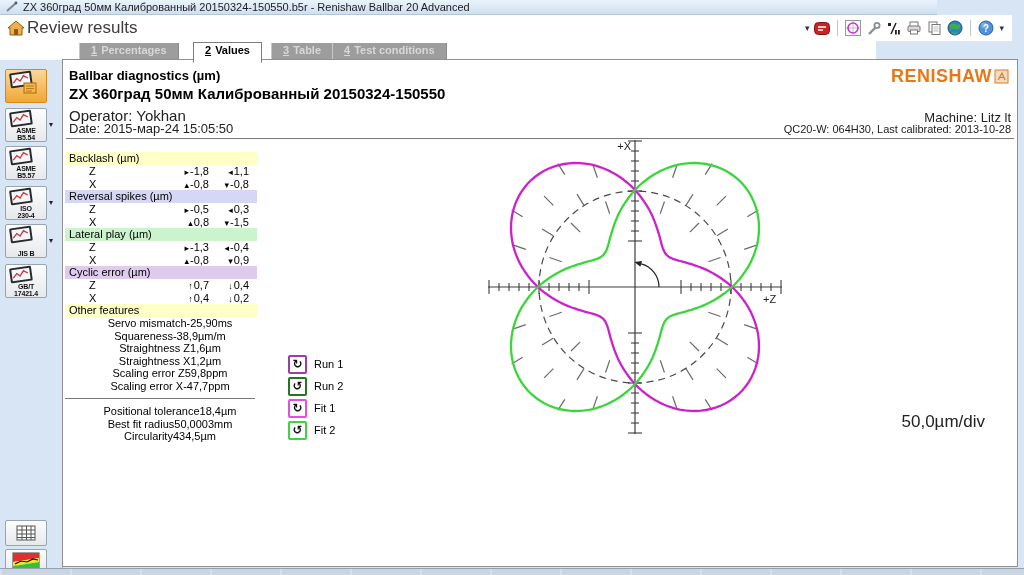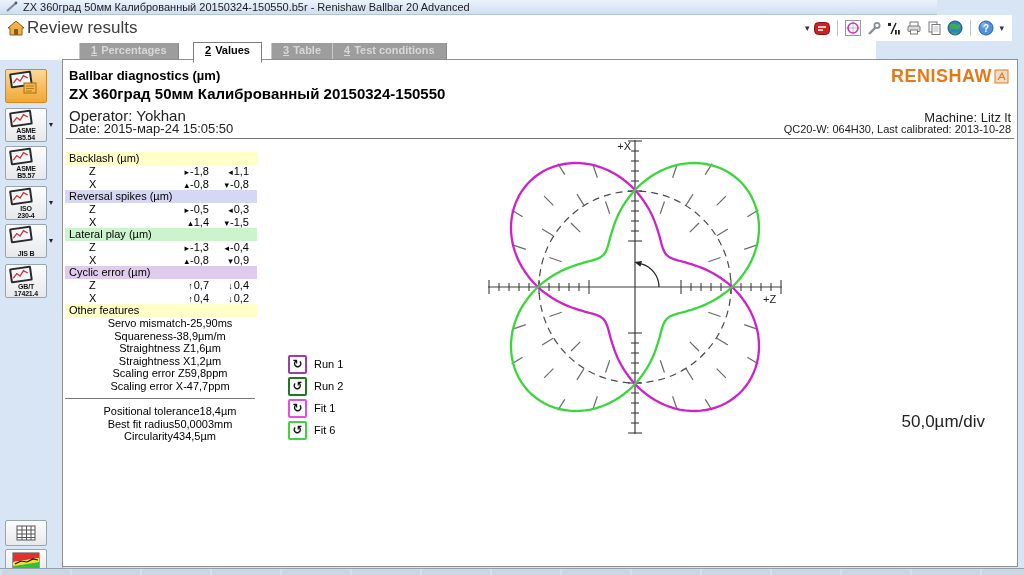--- a/index.html
+++ b/index.html
@@ -268,21 +268,21 @@
     </div>
 
     <div class="sec-head" style="background: rgb(214, 214, 245);">Reversal spikes (µm)</div>
     <div class="vrow">
       <span>Z</span>
       <span class="v"><span class="arr">▸</span><span>-0,5</span></span>
       <span class="v"><span class="arr">◂</span><span>0,3</span></span>
     </div>
     <div class="vrow">
       <span>X</span>
-      <span class="v"><span class="arr">▴</span><span>1,4</span></span>
+      <span class="v"><span class="arr">▴</span><span>0,8</span></span>
       <span class="v"><span class="arr">▾</span><span>-1,5</span></span>
     </div>
 
     <div class="sec-head" style="background: rgb(204, 244, 204);">Lateral play (µm)</div>
     <div class="vrow">
       <span>Z</span>
       <span class="v"><span class="arr">▸</span><span>-1,3</span></span>
       <span class="v"><span class="arr">◂</span><span>-0,4</span></span>
     </div>
     <div class="vrow">
@@ -351,21 +351,21 @@
     <div class="legend-item">
       <span class="legend-box" style="border-color: rgb(33, 120, 33);">↺</span>
       <span class="legend-lbl">Run 2</span>
     </div>
     <div class="legend-item">
       <span class="legend-box" style="border-color: rgb(226, 79, 226);">↻</span>
       <span class="legend-lbl">Fit 1</span>
     </div>
     <div class="legend-item">
       <span class="legend-box" style="border-color: rgb(63, 212, 63);">↺</span>
-      <span class="legend-lbl">Fit 6</span>
+      <span class="legend-lbl">Fit 2</span>
     </div>
   </div>
 
   <svg id="plot" width="340" height="330" viewBox="0 0 340 330">
       <line x1="245.27768960894704" y1="141.76846802957036" x2="257.5694310917382" y2="137.53608202162732" stroke="#6a6a6a" stroke-width="1.2"></line>
       <line x1="226.80077554195742" y1="112.19922445804256" x2="235.99316369738256" y2="103.00683630261746" stroke="#6a6a6a" stroke-width="1.2"></line>
       <line x1="197.23153197042964" y1="93.72231039105294" x2="201.46391797837268" y2="81.43056890826183" stroke="#6a6a6a" stroke-width="1.2"></line>
       <line x1="253.83664127909515" y1="115.86279100149572" x2="264.86126652912867" y2="108.97384056646406" stroke="#6a6a6a" stroke-width="1.2"></line>
       <line x1="223.13720899850426" y1="85.16335872090488" x2="230.02615943353595" y2="74.13873347087136" stroke="#6a6a6a" stroke-width="1.2"></line>
       <line x1="281.20739548172105" y1="129.3968781601984" x2="293.4991369645122" y2="125.16449215225536" stroke="#6a6a6a" stroke-width="1.2"></line>

